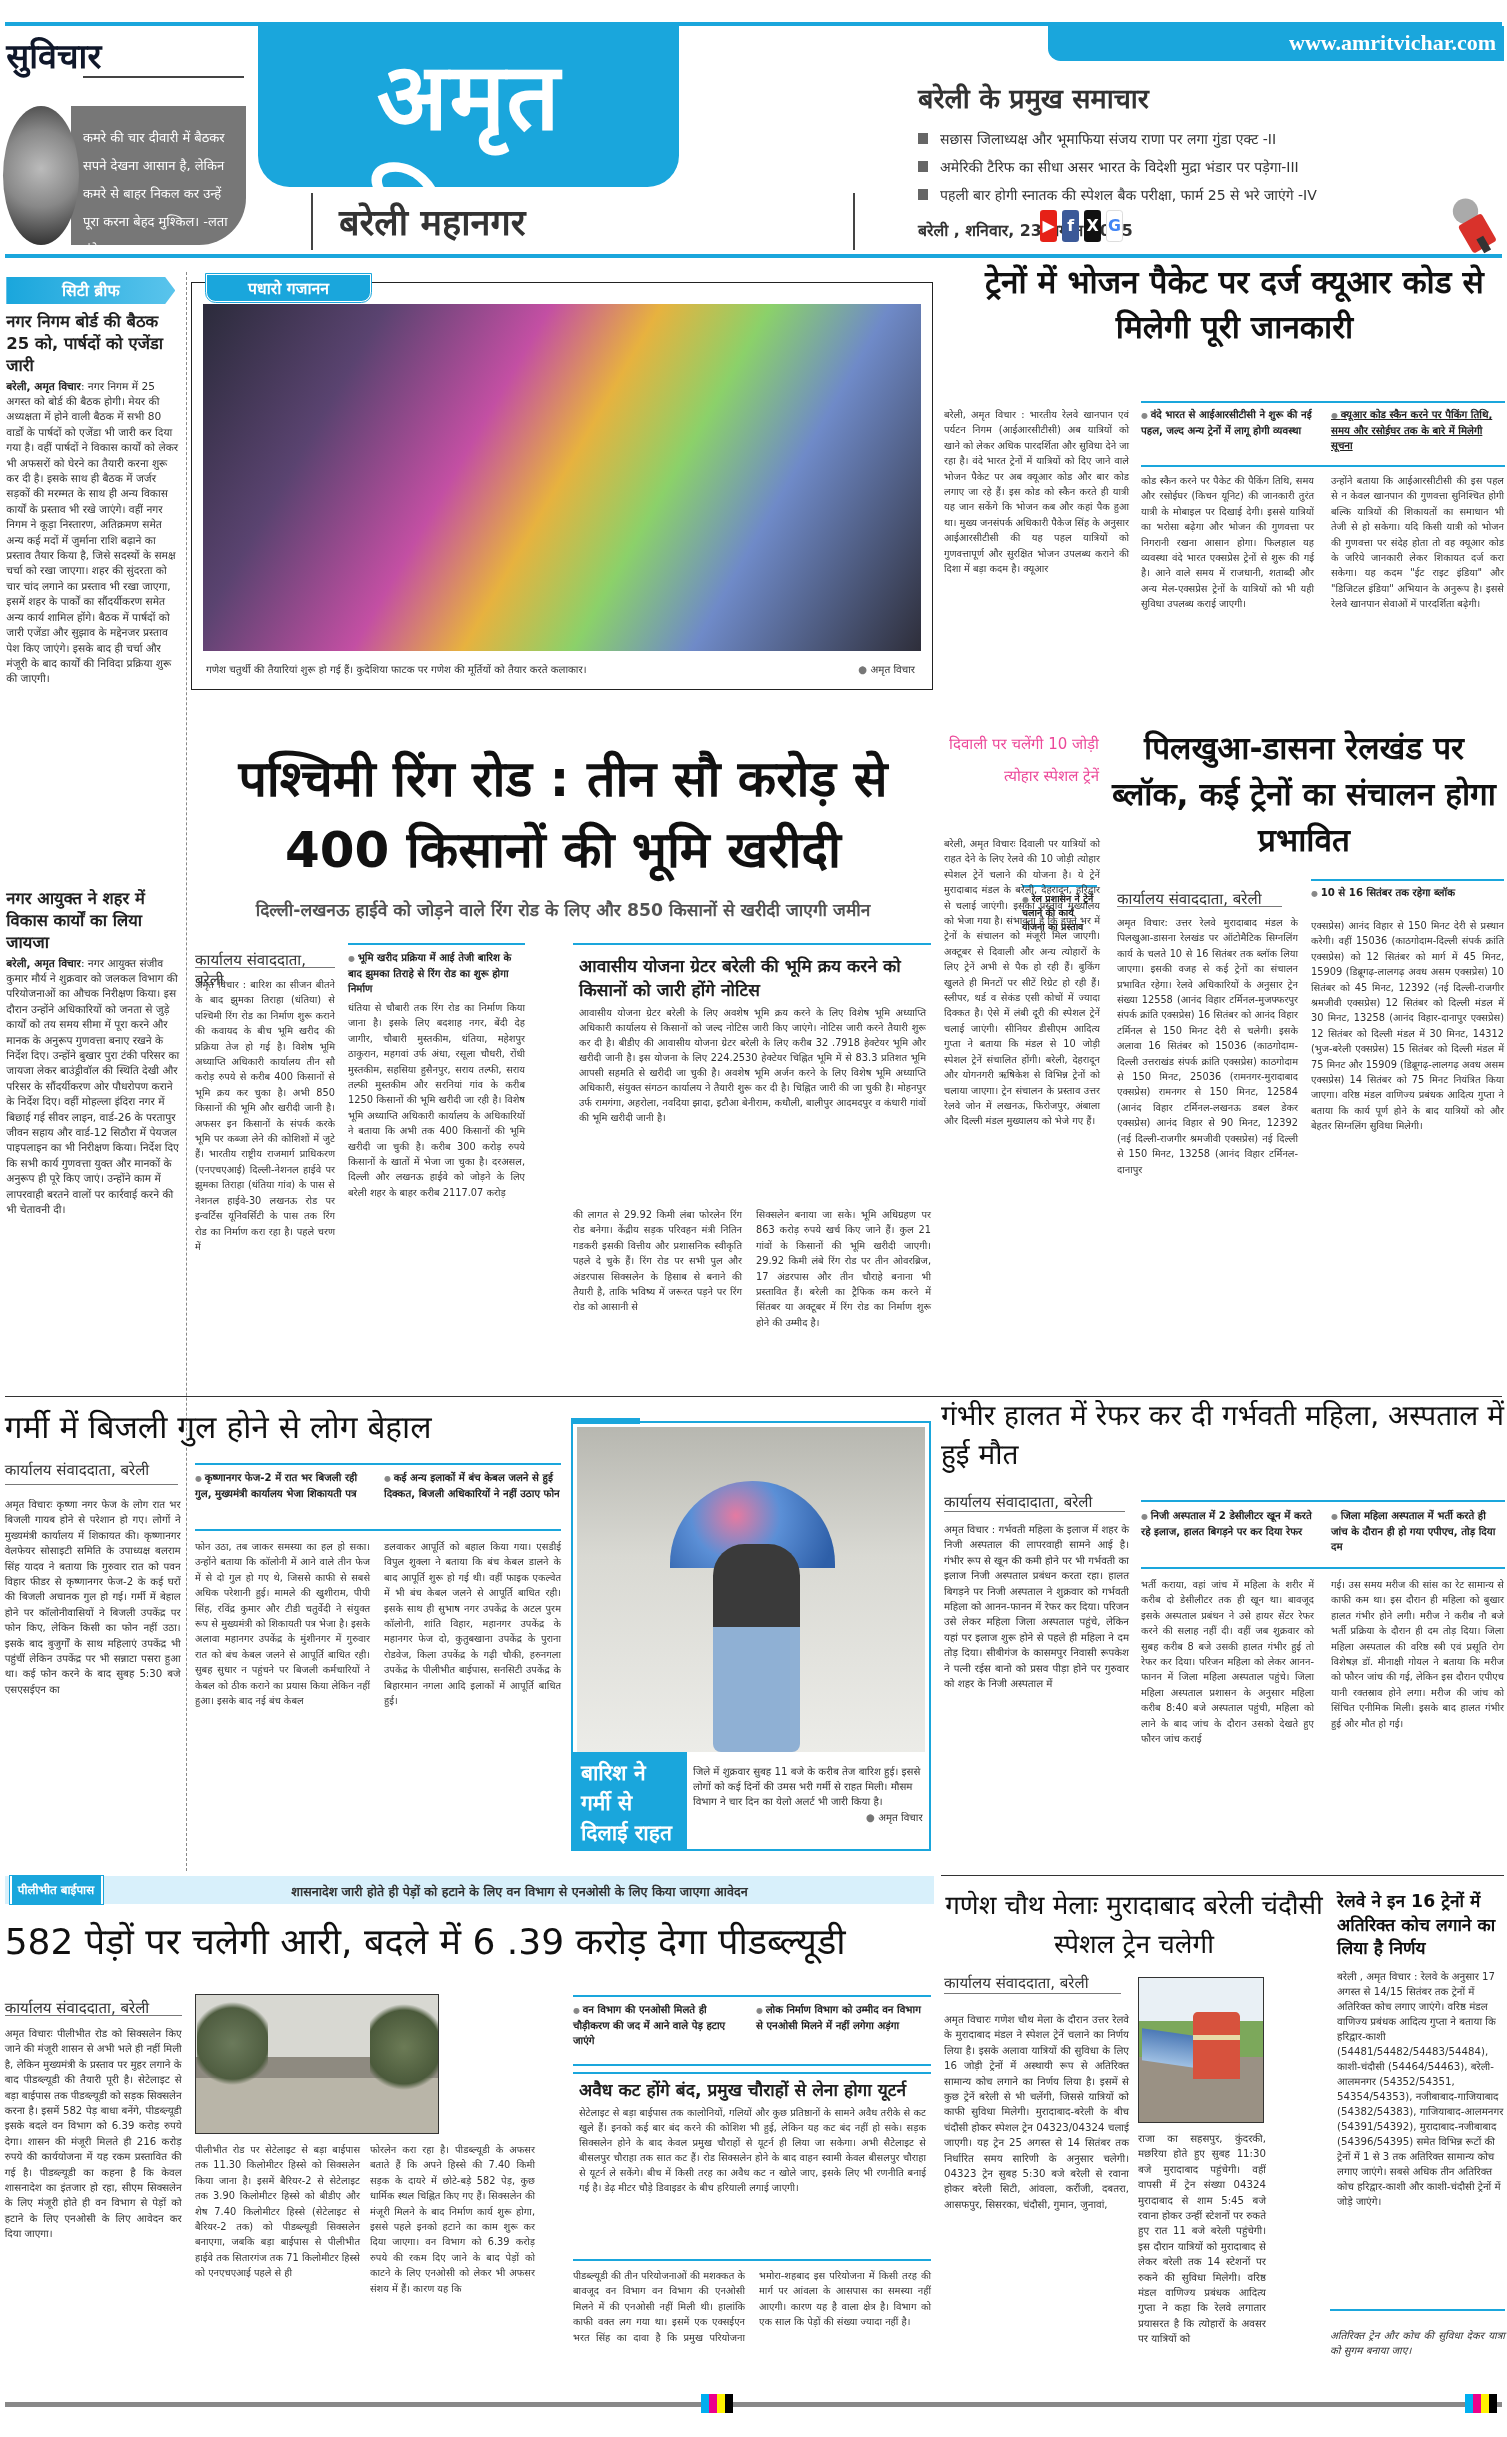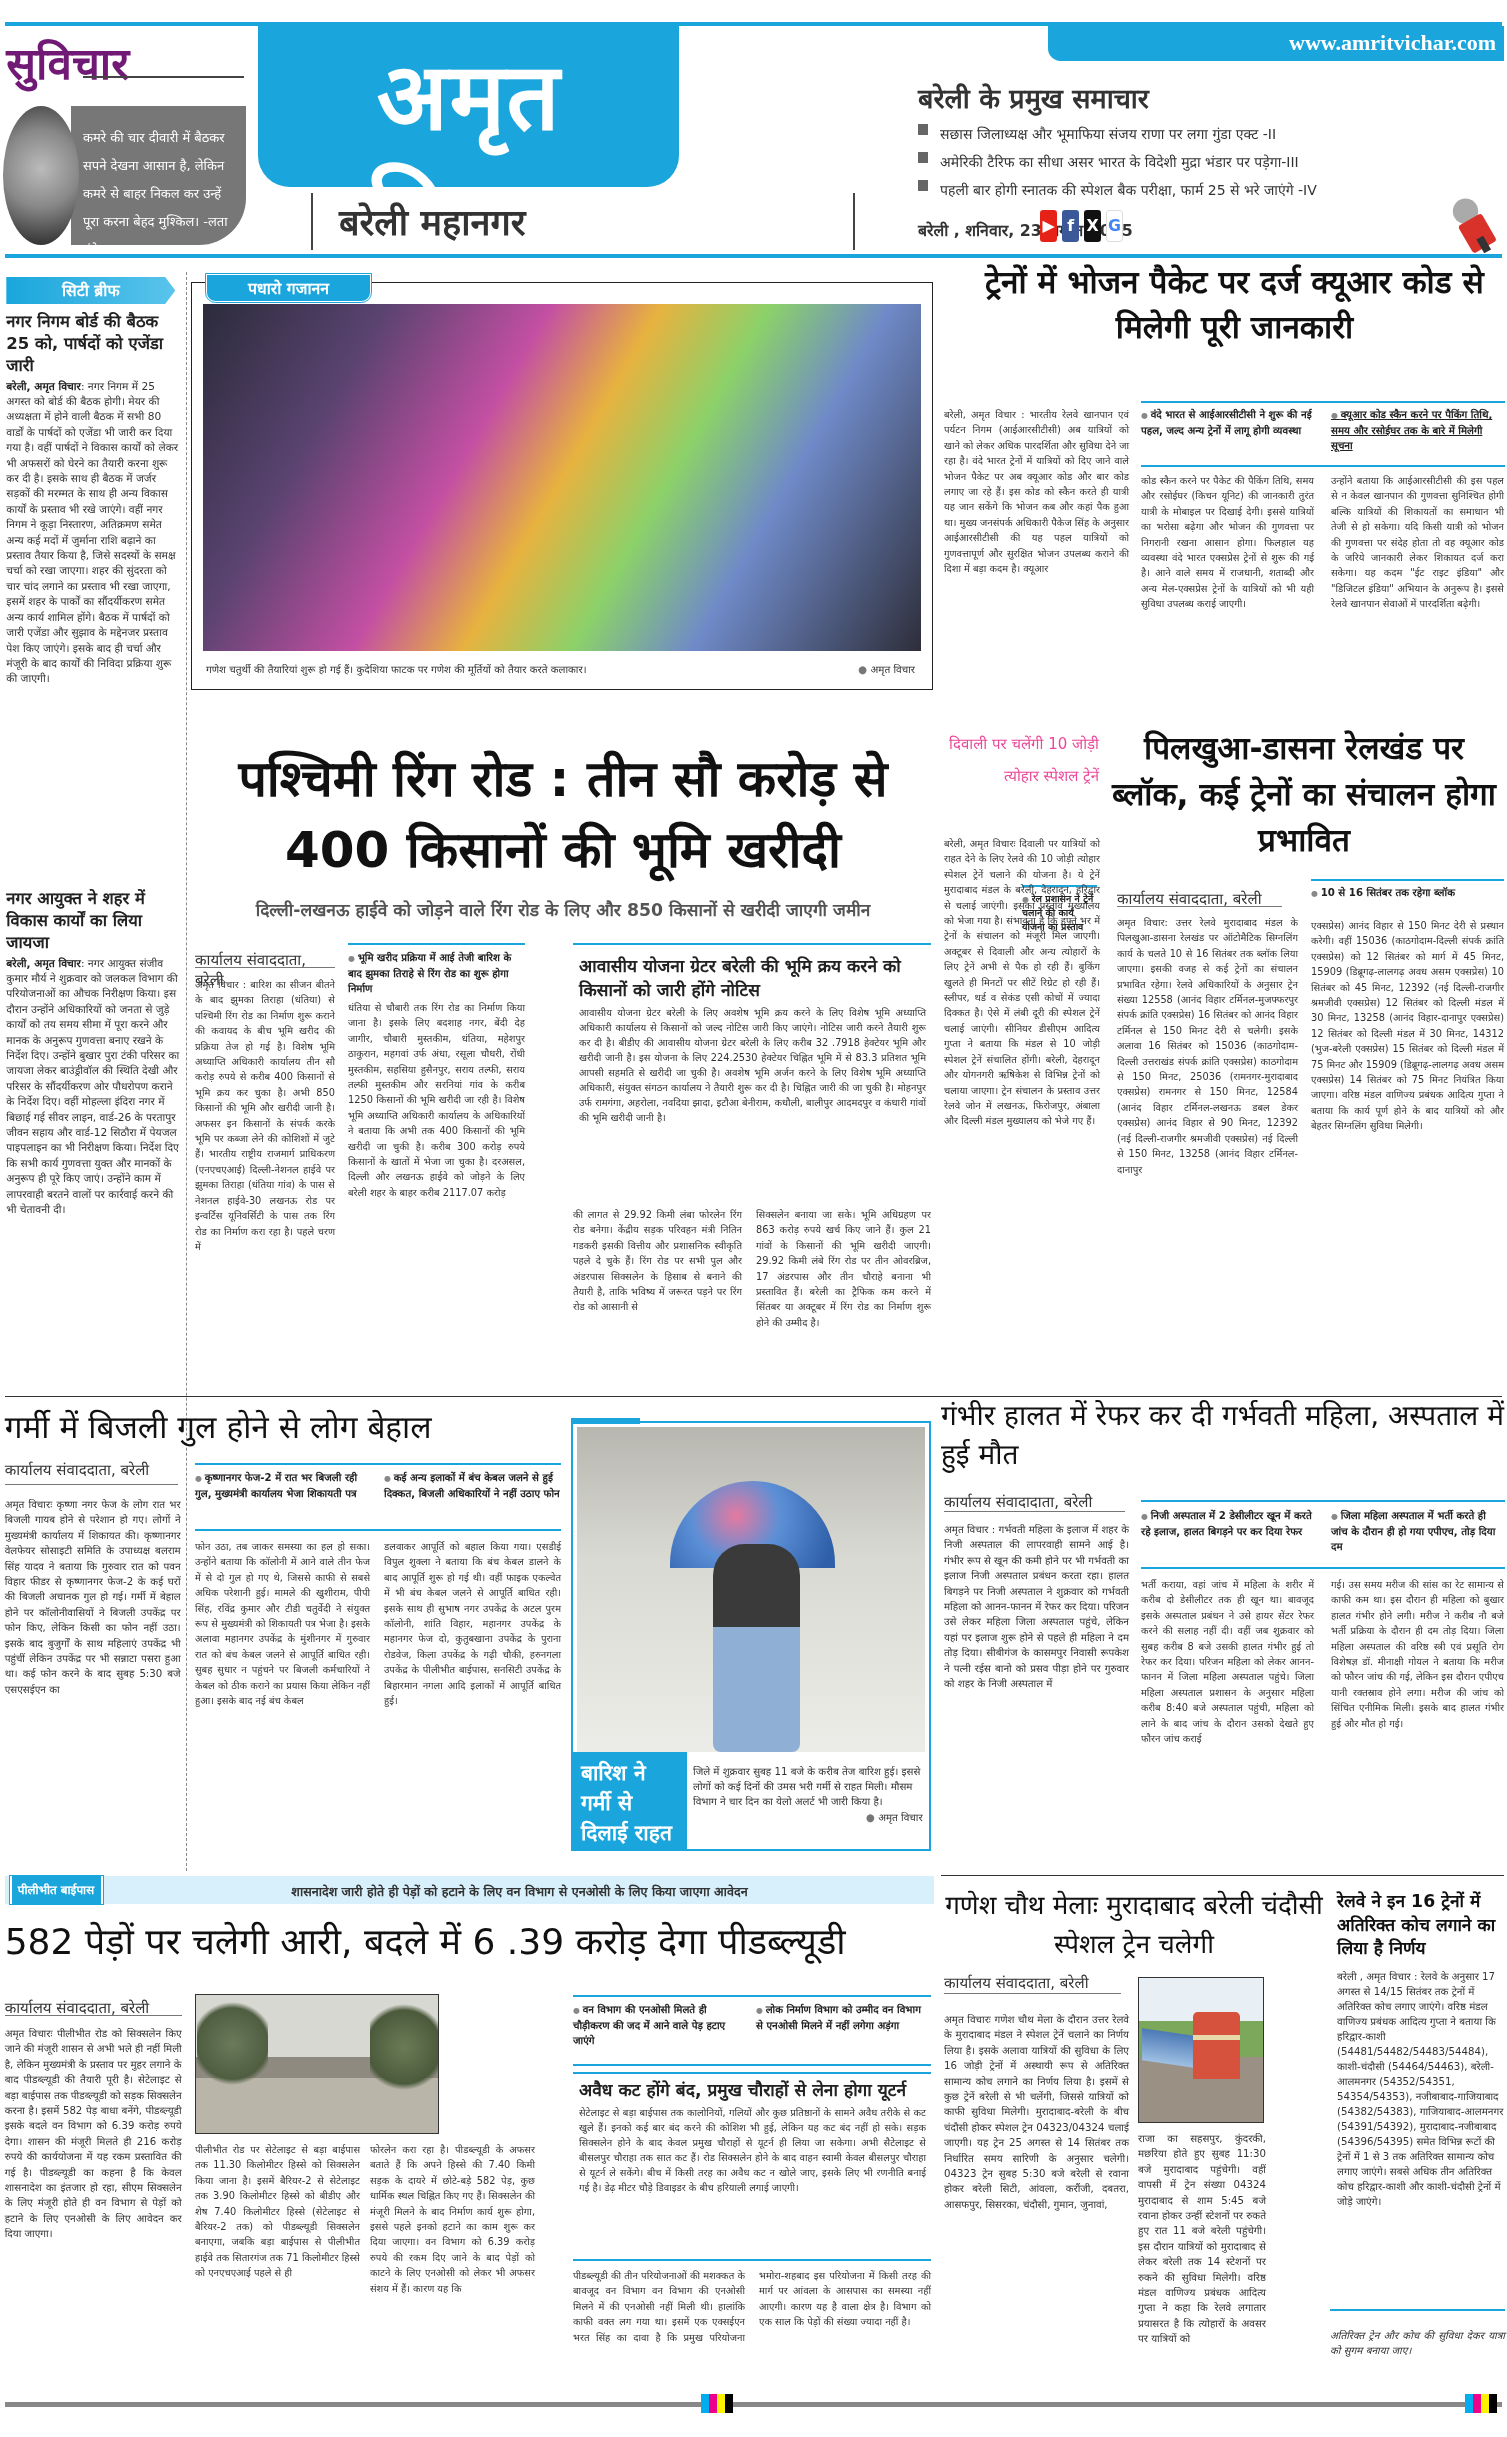--- a/index.html
+++ b/index.html
@@ -5,35 +5,35 @@
   * { box-sizing: border-box; margin: 0; padding: 0; }
   html, body { width: 1508px; height: 2438px; background: #fff; overflow: hidden; }
   body { font-family: "DejaVu Sans", sans-serif; color: #222; position: relative; }
   .abs { position: absolute; }
   .rule-blue-thin { background: #1aa6dc; height: 2.4px; }
   .rule-gray { background: #777; height: 0.8px; }
 
   
   .masthead-top-line { left: 4.7px; top: 22px; width: 1497px; height: 3.9px; background:#1aa6dc; }
   .masthead-bottom-line { left: 4.7px; top: 254px; width: 1497px; height: 3.9px; background:#1aa6dc; }
-  .suvichar-title { left: 6.3px; top: 31.5px; font-size: 44px; color: #701a75; font-weight: bold; }
+  .suvichar-title { left: 6.3px; top: 31.5px; font-size: 34px; color: #0f172a; font-weight: bold; }
   .suvichar-rule { left: 83px; top: 76px; width: 161px; height: 1.6px; background:#444; }
   .quote-box { left: 71px; top: 106px; width: 175px; height: 139px; background:#777; border-radius: 0 0 47px 0; }
   .quote-portrait { left: 3.2px; top: 106px; width: 76px; height: 139px; border-radius: 50%; background: radial-gradient(circle at 50% 45%, #bbb 0, #888 45%, #333 90%); }
   .quote-text { left: 83px; top: 124px; width: 158px; font-size: 13px; line-height: 28px; color: #fff; }
   .logo-box { left: 258px; top: 26px; width: 421px; height: 161px; background:#1aa6dc; border-radius: 0 0 31.5px 31.5px; }
   .logo-text { left: 264px; top: 38px; width: 410px; text-align: center; font-size: 93px; font-weight: bold; color: #fff; letter-spacing: 1.6px; line-height: 118px; }
   .edition-divider { left: 311px; top: 193px; width: 1.6px; height: 57px; background:#444; }
   .edition-divider2 { left: 853px; top: 193px; width: 1.6px; height: 57px; background:#444; }
   .edition-text { left: 339px; top: 197px; font-size: 36px; font-weight: bold; color: #333; }
   .web-box { left: 1048px; top: 26px; width: 456px; height: 35px; background:#1aa6dc; border-radius: 0 0 0 12.6px; }
   .web-text { left: 1055px; top: 30px; width: 441px; text-align: right; font-family: "Liberation Serif", serif; font-size: 22px; font-weight: bold; color: #fff; }
   .top-news-title { left: 918px; top: 79px; font-size: 27px; font-weight: bold; color: #333; }
   .top-news-list { left: 918px; top: 124px; width: 583px; }
-  .top-news-item { display: flex; height: 28px; font-size: 14px; color: #333; }
+  .top-news-item { display: flex; align-items: center; height: 28px; font-size: 14px; color: #333; }
   .top-news-item .sq { width: 9.5px; height: 11px; background:#666; margin-right: 12.6px; flex: none; }
   .dateline { left: 918px; top: 219px; font-size: 15.8px; font-weight: bold; color: #333; }
   .social { left: 1040px; top: 210px; display: flex; gap: 4.7px; }
   .social span { width: 17.3px; height: 31.5px; display: flex; align-items: center; justify-content: center; color: #fff; font-weight: bold; font-size: 15.8px; border-radius: 3.2px; }
   .mic-icon { left: 1448px; top: 197px; width: 54px; height: 57px; }
 
   
   .col-left-divider { left: 186px; top: 272px; width: 0; height: 1599px; border-left: 1.6px dashed #888; }
   .city-brief { left: 6.3px; top: 277px; width: 169px; height: 27px; background: linear-gradient(90deg,#1aa6dc,#5ac4ec); clip-path: polygon(0 0, 94% 0, 100% 50%, 94% 100%, 0 100%); color:#fff; font-size: 15.8px; font-weight: bold; text-align: center; line-height: 27px; }
   .lhead { font-size: 16.5px; font-weight: bold; line-height: 22px; color: #222; }

